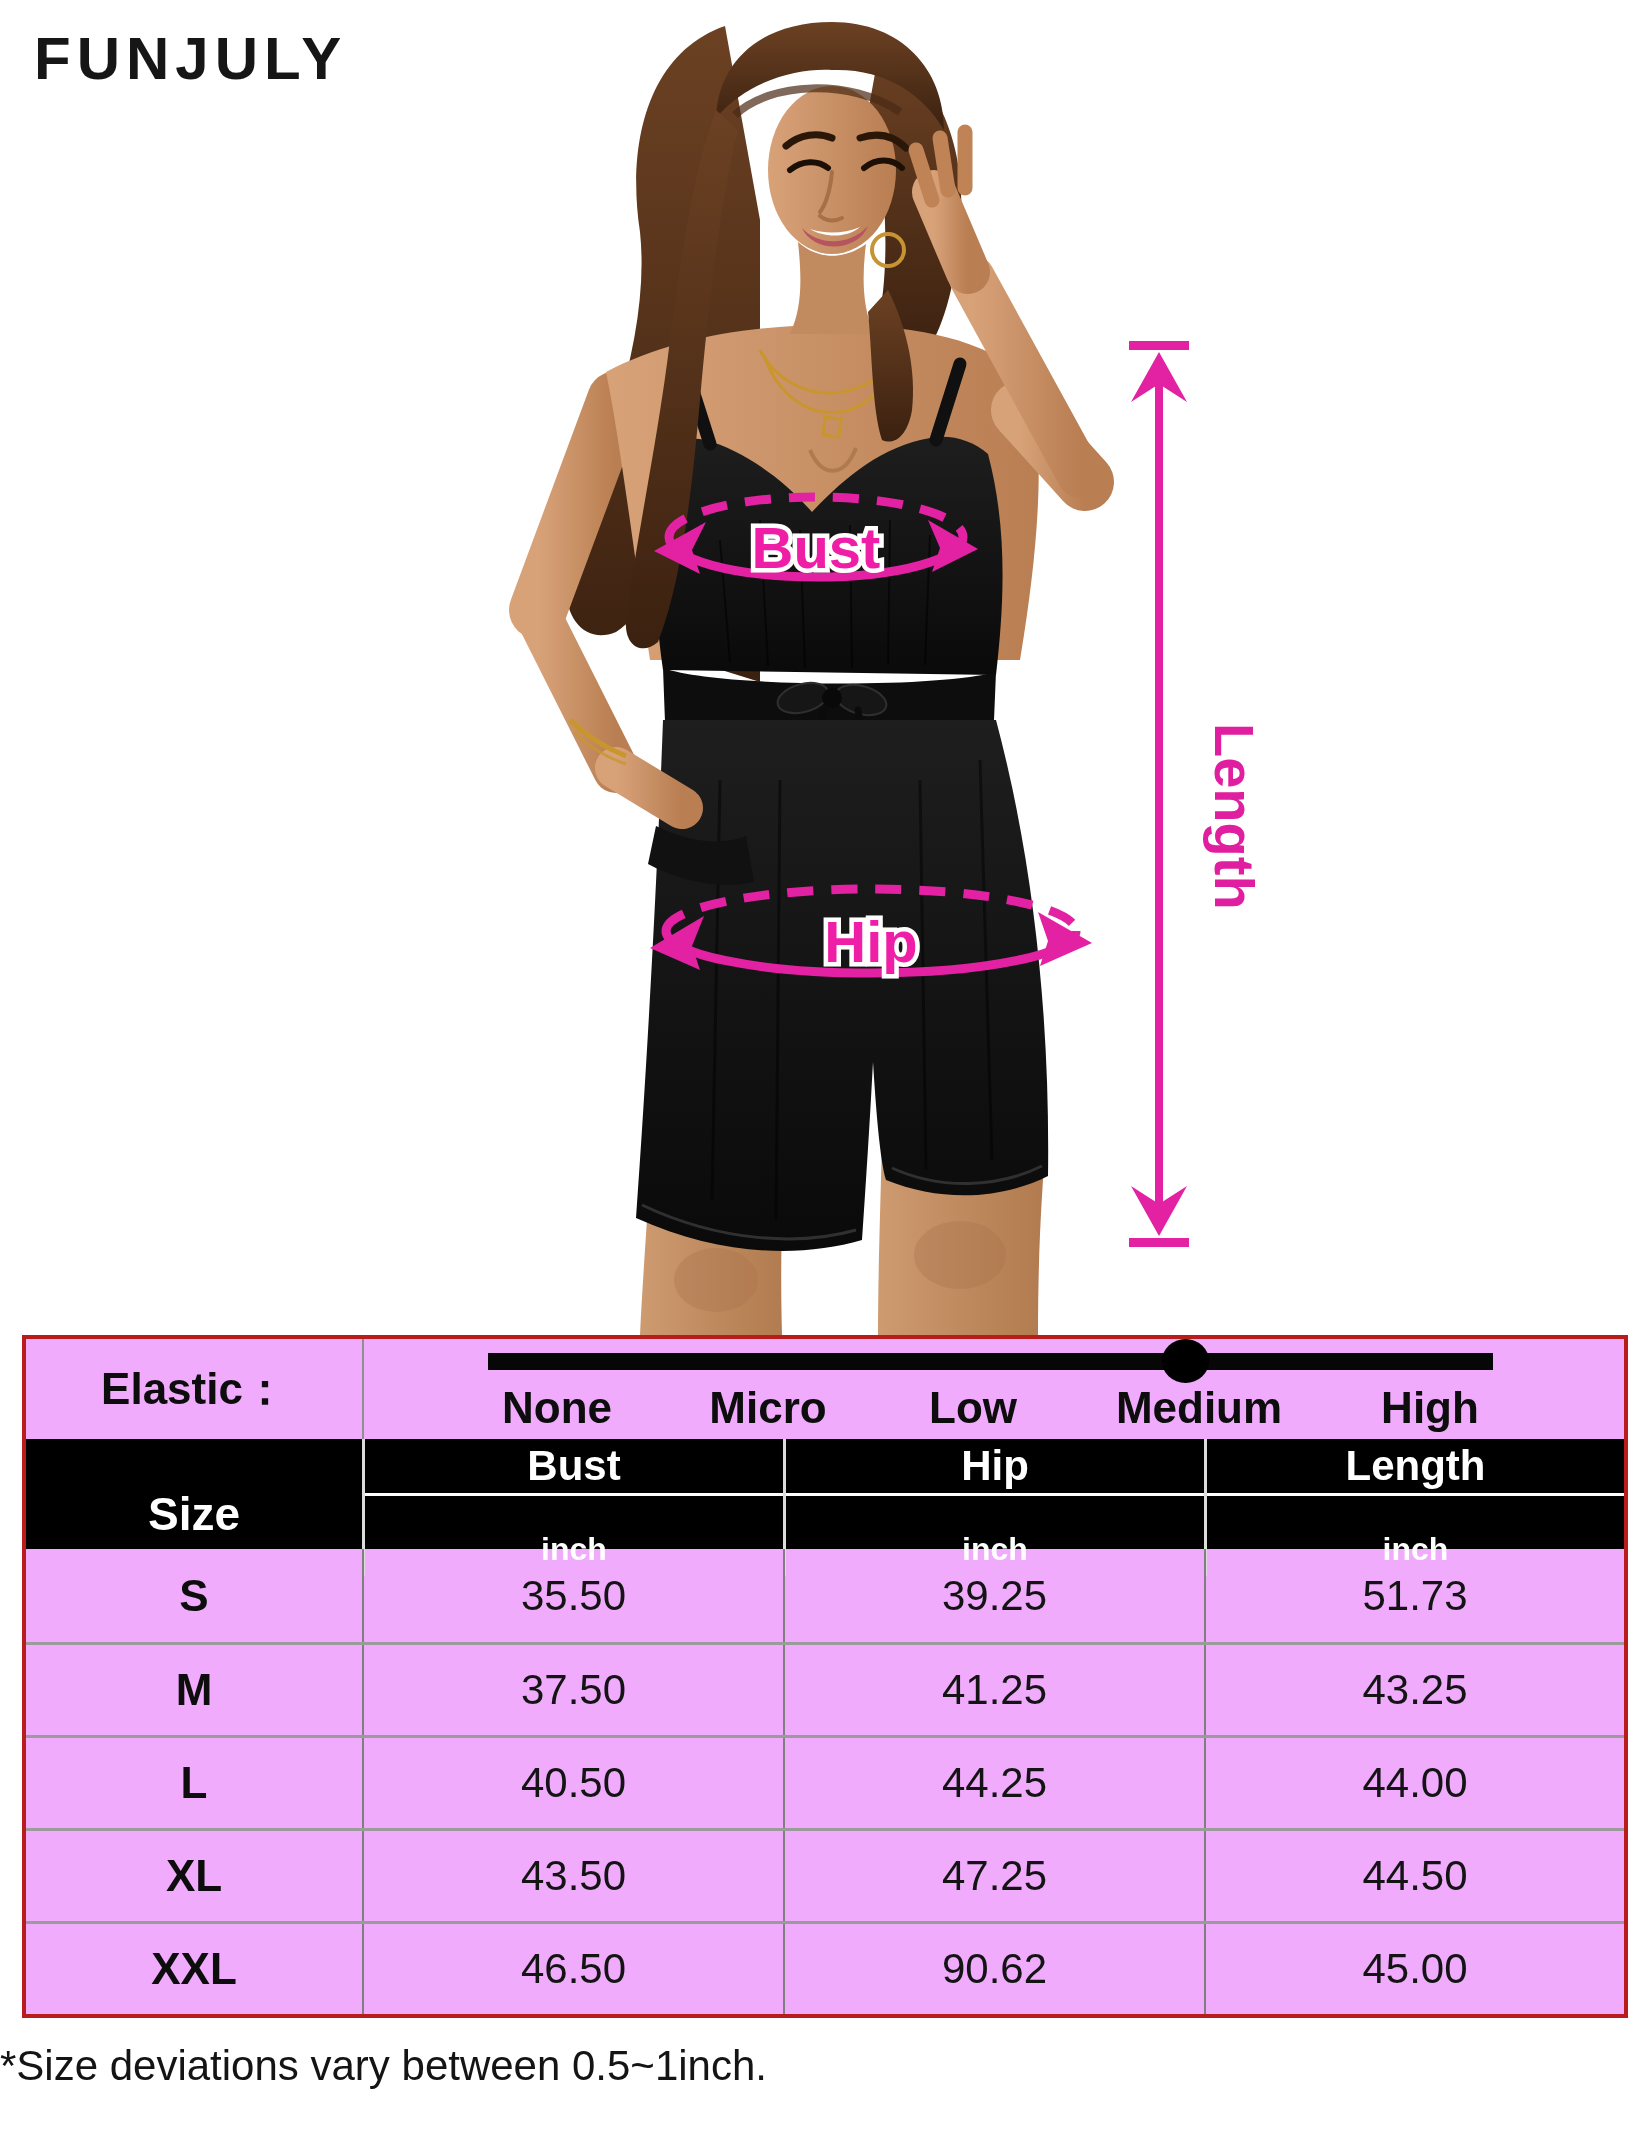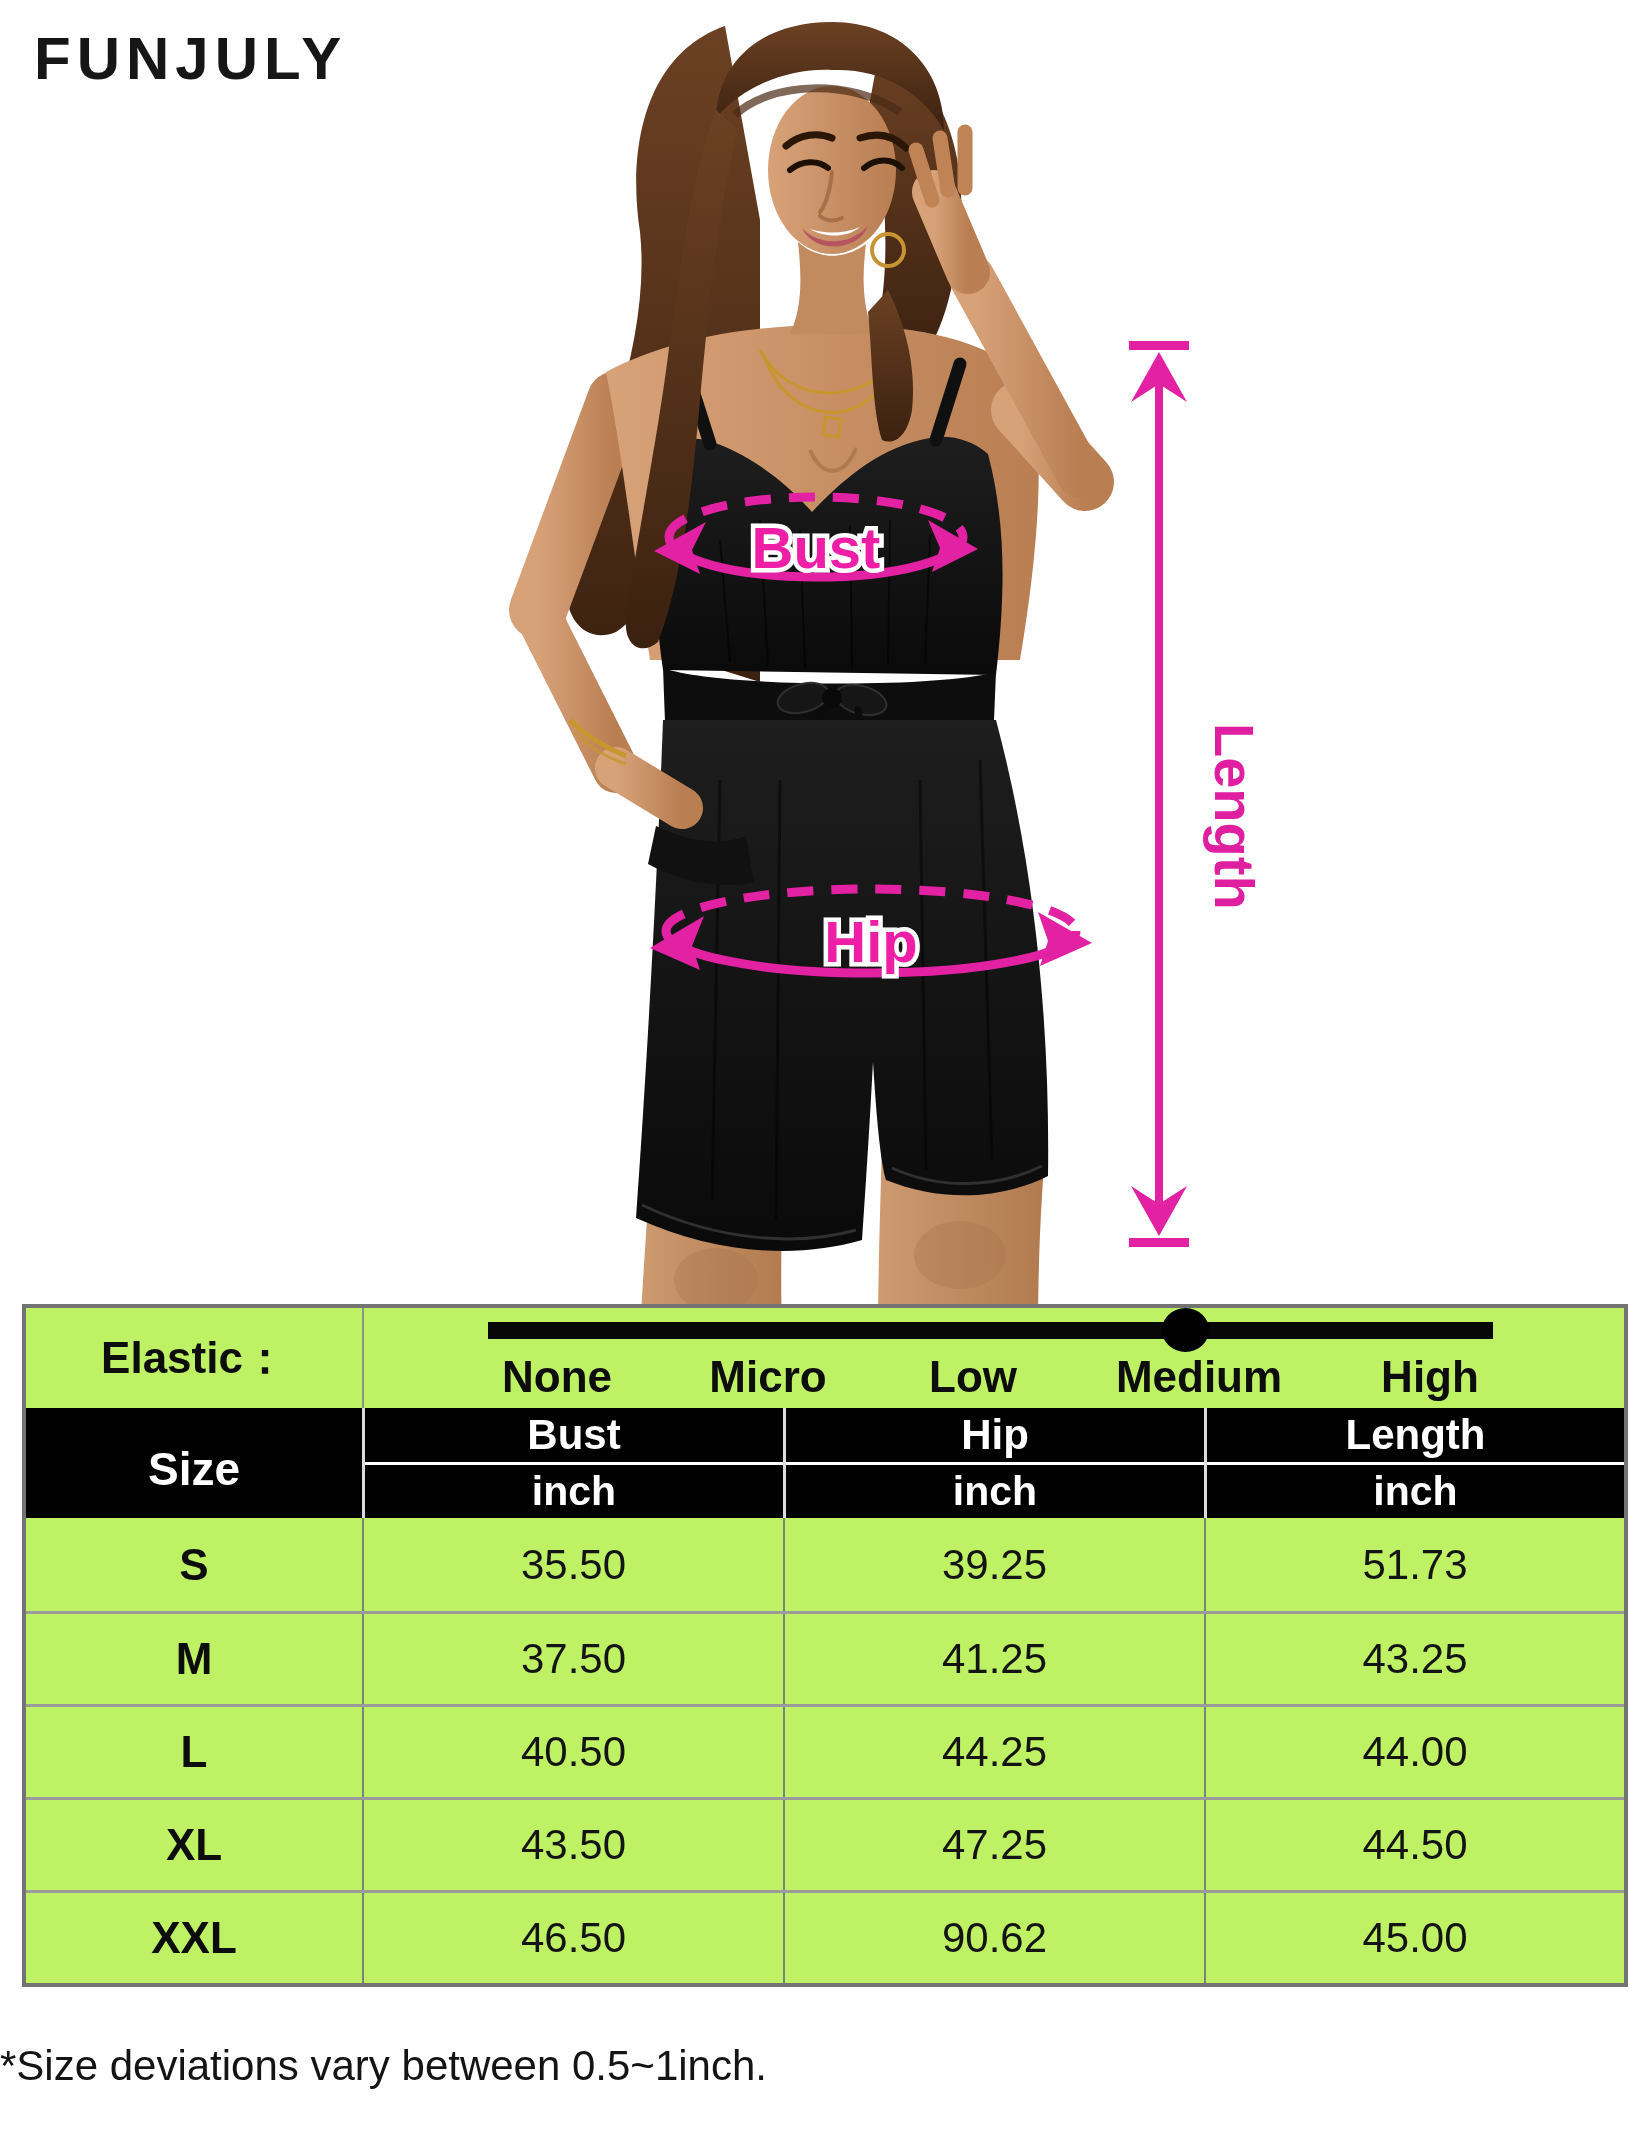--- a/index.html
+++ b/index.html
@@ -6,38 +6,38 @@
   body{width:1650px;height:2145px;position:relative;overflow:hidden;
        font-family:"Liberation Sans","DejaVu Sans",sans-serif;color:#0d0d0d;}
 
   .logo{position:absolute;left:34px;top:24px;font-size:60px;font-weight:800;
         letter-spacing:6px;color:#161616;}
 
   .figure-wrap{position:absolute;left:420px;top:20px;width:700px;height:1315px;}
   .overlay{position:absolute;left:0;top:0;width:1650px;height:2145px;pointer-events:none;}
 
   
-  .size-table{position:absolute;left:22px;top:1304px;width:1606px;height:683px;
-              box-sizing:border-box;border:4px solid #737373;background:#bef264;}
+  .size-table{position:absolute;left:22px;top:1335px;width:1606px;height:683px;
+              box-sizing:border-box;border:4px solid #b91c1c;background:#f0abfc;}
   .elastic-row{position:relative;height:100px;display:grid;grid-template-columns:336px 1fr;}
   .elastic-label-cell{display:flex;align-items:center;justify-content:center;
         font-size:44px;font-weight:700;}
   .elastic-zone{position:relative;border-left:2px solid #8f8f8f;}
   .slider-bar{position:absolute;left:124px;top:14px;width:1005px;height:17px;background:#070707;}
   .slider-dot{position:absolute;left:798px;top:0px;width:47px;height:44px;border-radius:50%;background:#000;}
   .elastic-option{position:absolute;top:44px;transform:translateX(-50%);
         font-size:44px;font-weight:700;white-space:nowrap;}
 
   .header-row{display:grid;grid-template-columns:336px 421px 421px 420px;height:110px;background:#000;color:#fff;}
   .size-cell{display:flex;align-items:center;justify-content:center;font-size:46px;font-weight:700;margin-top:12px;}
   .col-stack{display:flex;flex-direction:column;border-left:3px solid #dcdcdc;}
   .col-name{height:54px;display:flex;align-items:center;justify-content:center;
         font-size:42px;font-weight:700;border-bottom:3px solid #fff;}
   .col-unit{height:53px;display:flex;align-items:center;justify-content:center;
-        font-size:41px;font-weight:700;}
+        font-size:32px;font-weight:700;margin-top:27px;}
 
   .data-row{display:grid;grid-template-columns:336px 421px 421px 420px;height:93px;box-sizing:border-box;}
   .data-row + .data-row{border-top:3px solid #9b9b9b;}
   .cell{display:flex;align-items:center;justify-content:center;font-size:42px;}
   .cell.size{font-weight:700;font-size:44px;}
   .cell.val{border-left:2px solid #7f7f7f;color:#141414;}
 
   .footer-note{position:absolute;left:0;top:2042px;width:1650px;text-align:left;
         font-size:42px;color:#141414;}
 </style>

